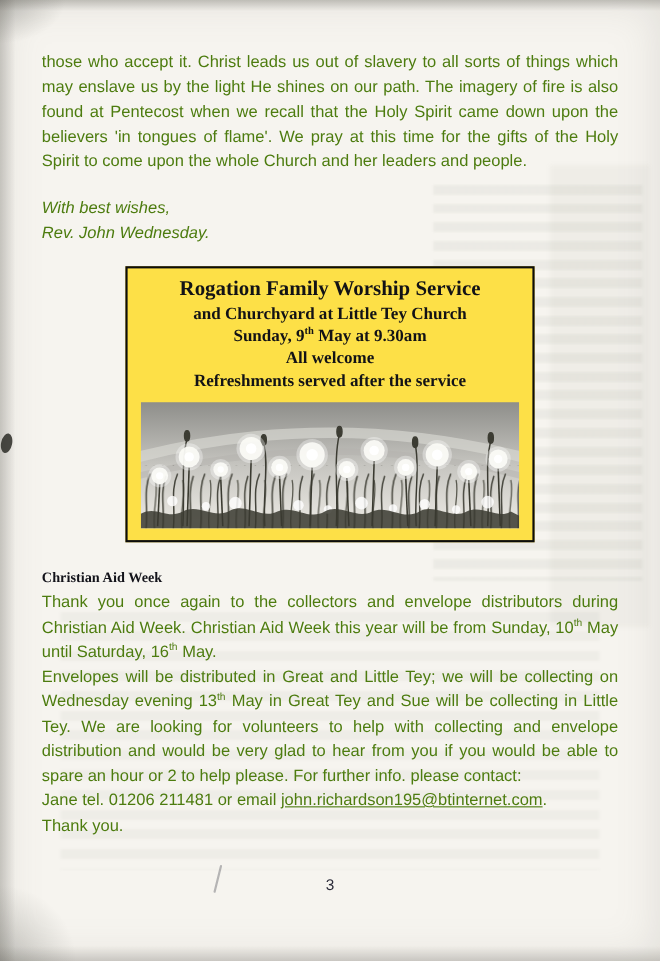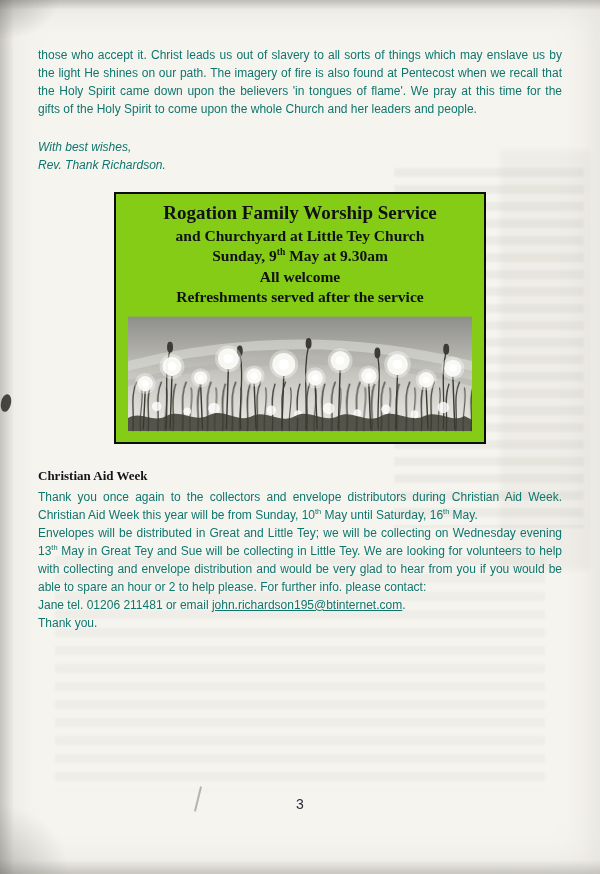--- a/index.html
+++ b/index.html
@@ -27,27 +27,27 @@
   .showthrough-a{position:absolute;right:16px;top:168px;width:190px;height:360px;
     background:repeating-linear-gradient(to bottom,rgba(110,122,104,0.07) 0 9px,rgba(0,0,0,0) 9px 17px);
     filter:blur(1px);}
   .showthrough-b{position:absolute;left:55px;top:556px;width:490px;height:235px;
     background:repeating-linear-gradient(to bottom,rgba(110,122,104,0.05) 0 9px,rgba(0,0,0,0) 9px 18px);
     filter:blur(1px);}
   .showthrough-c{position:absolute;right:10px;top:150px;width:90px;height:420px;
     background:rgba(130,142,118,0.06);filter:blur(2px);}
 
   .content{position:relative;padding:46px 0 0 0;}
-  .body-text{width:524px;margin:0 0 0 38px;font-size:12px;line-height:1.5;
-    text-align:justify;color:#0f766e;}
+  .body-text{width:524px;margin:0 0 0 38px;font-size:15px;line-height:1.5;
+    text-align:justify;color:#4d7c0f;}
   .closing{margin-top:20px;font-style:italic;text-align:left;}
 
   .notice-box{
     width:356px;margin:18px auto 0 auto;border:2px solid #0c0c0c;
-    background:#84cc16;text-align:center;padding:8px 6px 10px 6px;
+    background:#fde047;text-align:center;padding:8px 6px 10px 6px;
     font-family:"Liberation Serif",serif;color:#121216;
   }
   .notice-title{font-size:19px;font-weight:bold;margin-bottom:2px;}
   .notice-line{font-size:15.5px;font-weight:bold;line-height:1.32;}
   sup{vertical-align:super;font-size:0.62em;line-height:0;}
   .meadow{display:block;margin:8px auto 0 auto;width:344px;height:116px;}
 
   .section-heading{font-family:"Liberation Serif",serif;font-weight:bold;
     font-size:13px;color:#13131a;margin:24px 0 4px 38px;}
   .aid-p{margin-bottom:0;}
@@ -70,21 +70,21 @@
   <div class="corner-bl"></div>
   <div class="ink-spot"></div>
   <div class="pen-mark"></div>
 
   <div class="content">
 
     <p class="body-text">those who accept it.  Christ leads us out of slavery to all sorts of things which may enslave us by the light He shines on our path.   The imagery of fire is also found at Pentecost when we recall that the Holy Spirit came down upon the believers 'in tongues of flame'.  We pray at this time for the gifts of the Holy Spirit to come upon the whole Church and her leaders and people.</p>
 
     <p class="body-text closing">
       <span>With best wishes,</span><br>
-      <span>Rev. Thank Richardson.</span>
+      <span>Rev. John Wednesday.</span>
     </p>
 
     <div class="notice-box">
       <div class="notice-title">Rogation Family Worship Service</div>
       <div class="notice-line">and Churchyard at Little Tey Church</div>
       <div class="notice-line"><span>Sunday, 9</span><sup>th</sup><span> May at 9.30am</span></div>
       <div class="notice-line">All welcome</div>
       <div class="notice-line">Refreshments served after the service</div>
 
       <svg class="meadow" viewBox="0 0 360 120" aria-hidden="true">

